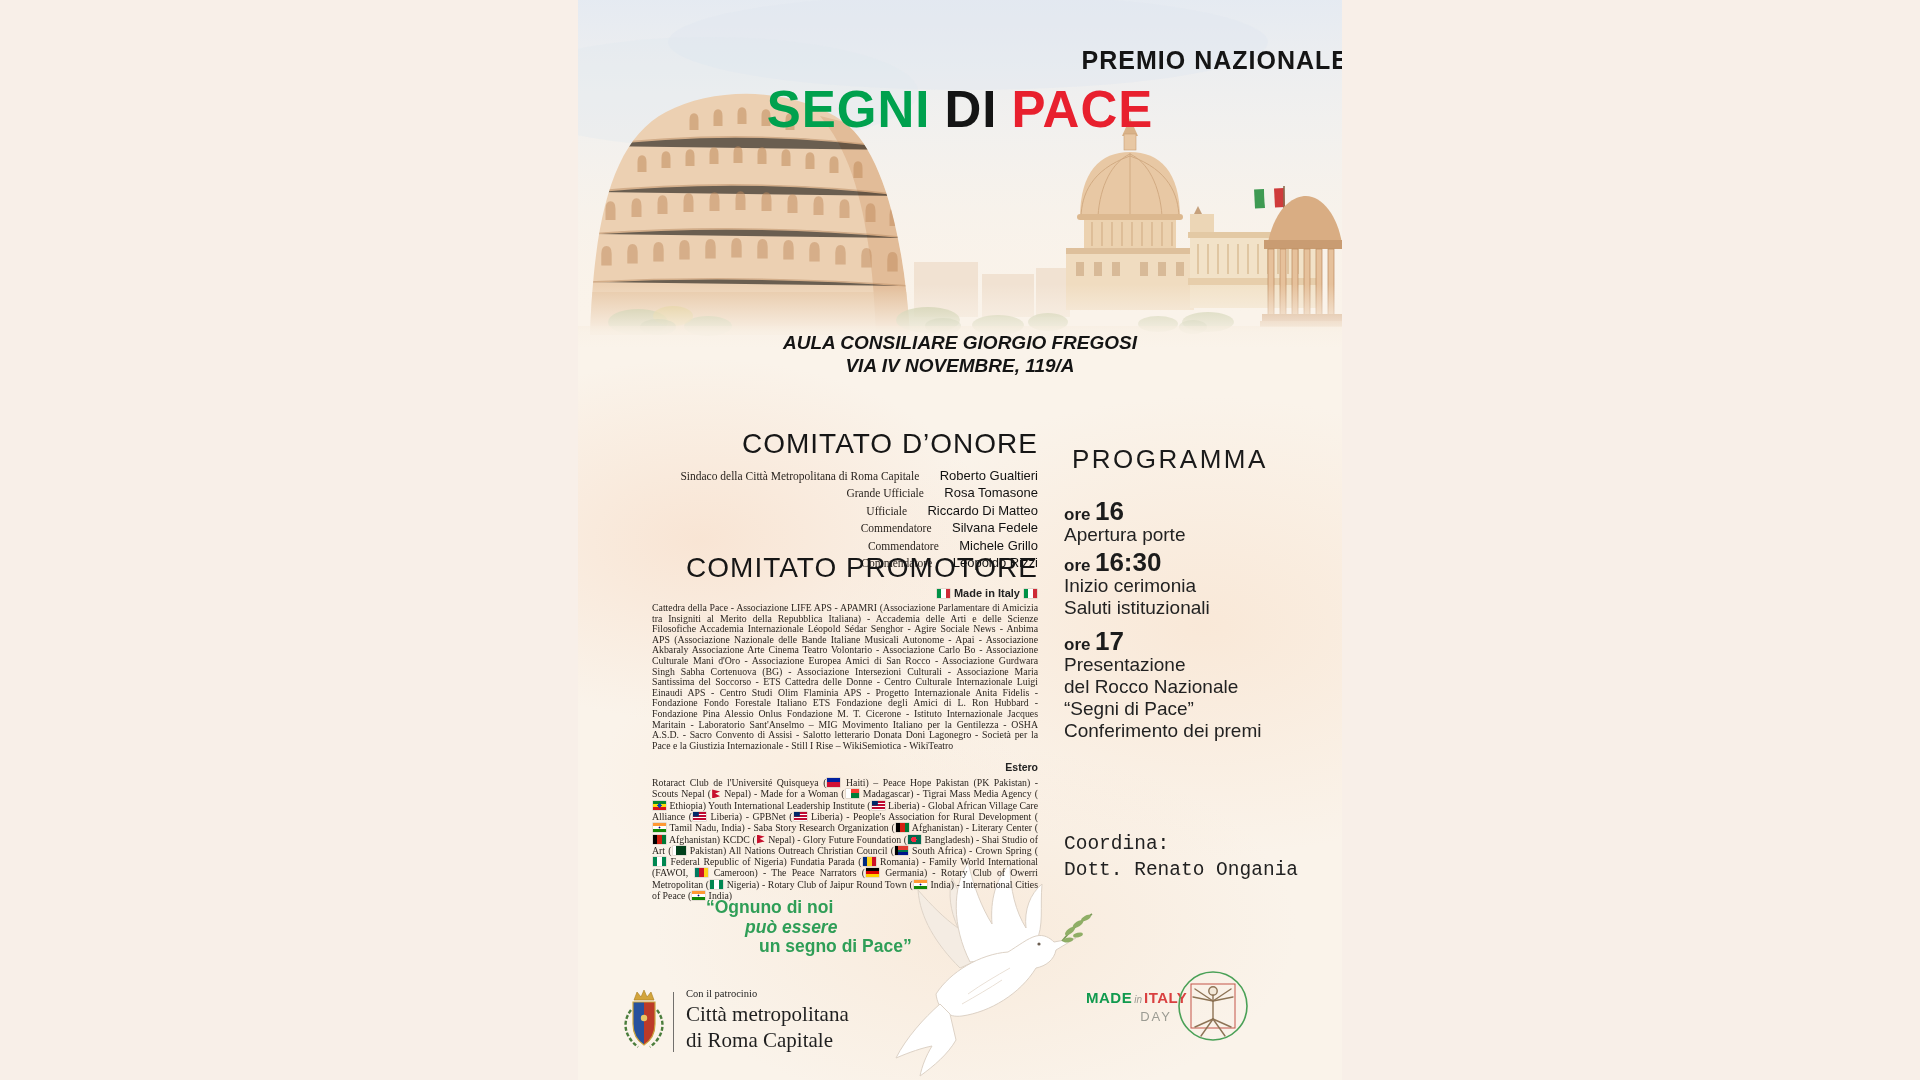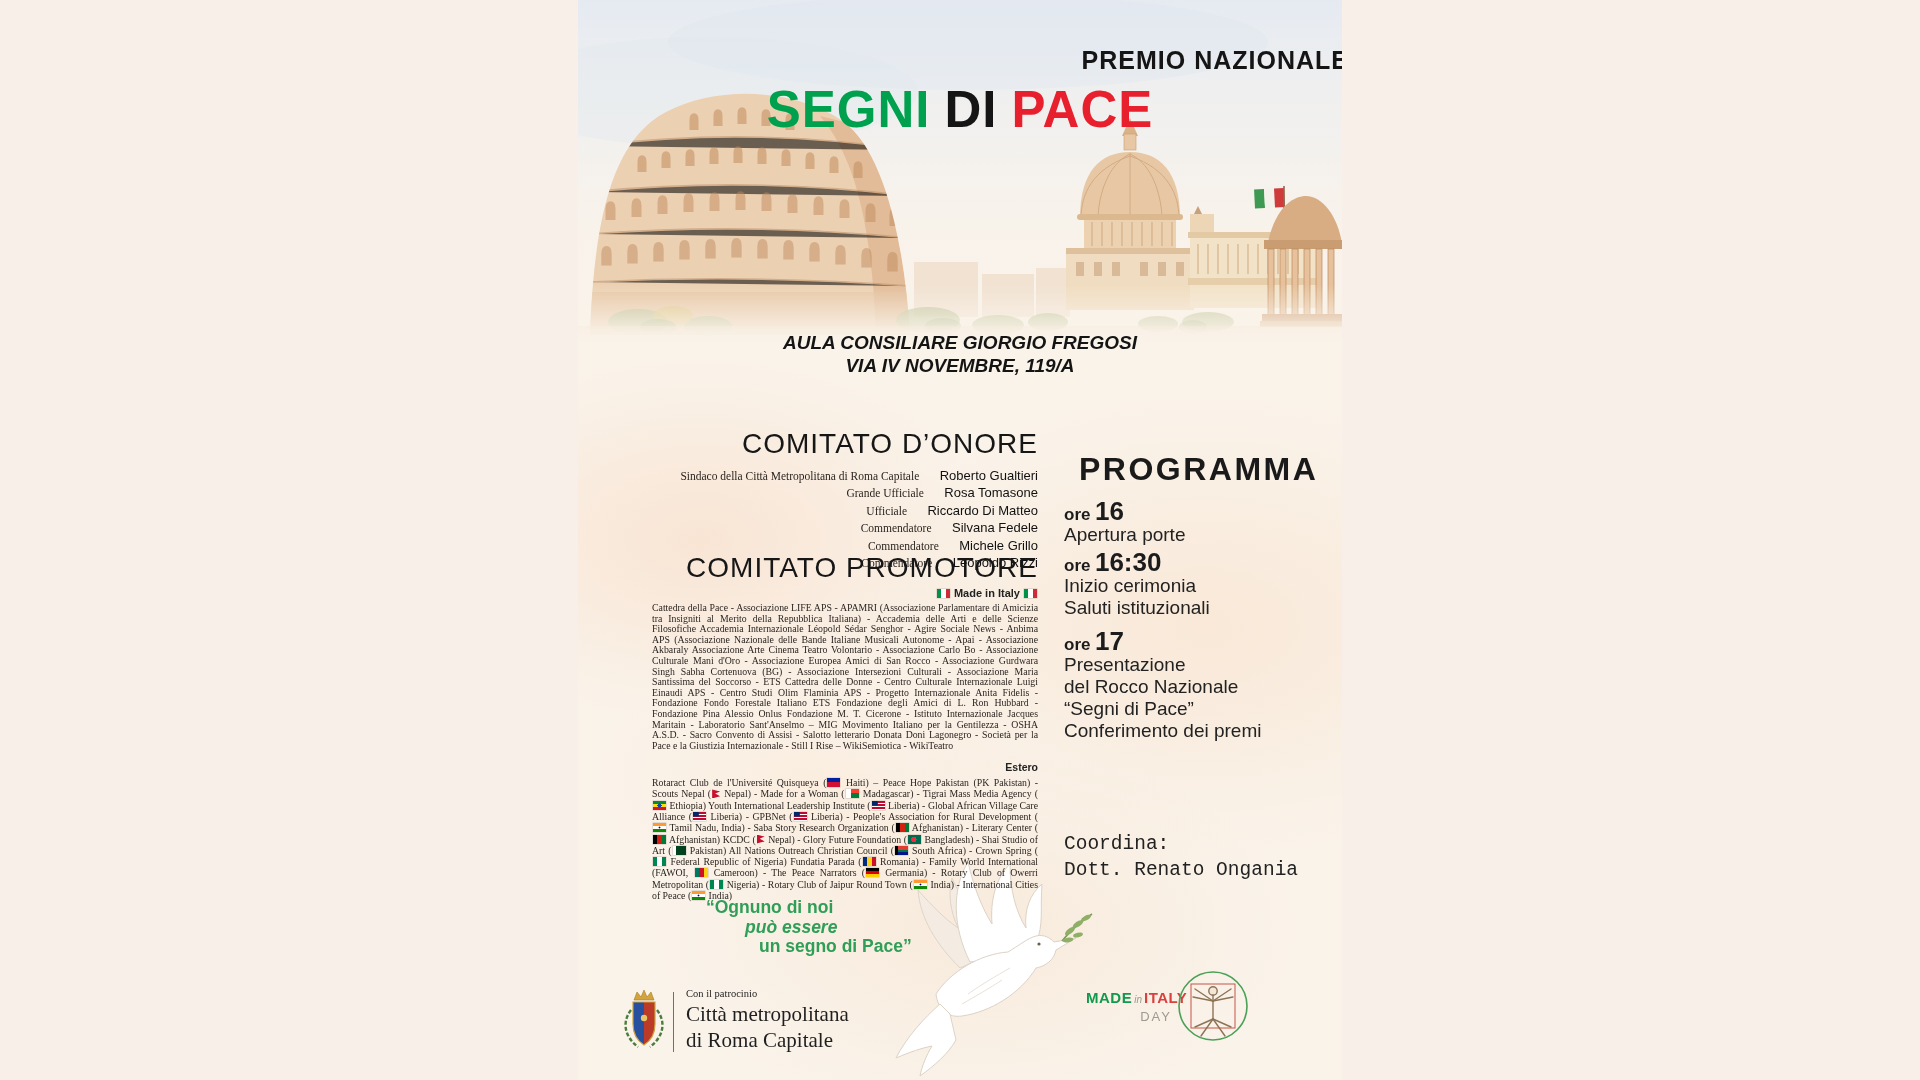--- a/index.html
+++ b/index.html
@@ -68,21 +68,21 @@
   .flag-bd{background:radial-gradient(circle at 45% 50%,#f42a41 0 32%,#006a4e 33%);}
   .flag-za{background:linear-gradient(90deg,#000 0 22%,rgba(0,0,0,0) 22%),linear-gradient(180deg,#e03c31 0 40%,#007749 40% 62%,#001489 62%);}
   .flag-ng{background:linear-gradient(90deg,#008751 0 33%,#fff 33% 66%,#008751 66%);}
   .flag-ro{background:linear-gradient(90deg,#002b7f 0 33%,#fcd116 33% 66%,#ce1126 66%);}
   .flag-cm{background:linear-gradient(90deg,#007a5e 0 33%,#ce1126 33% 66%,#fcd116 66%);}
   .flag-pk{background:linear-gradient(90deg,#fff 0 22%,#01411c 22%);}
   .flag-de{background:linear-gradient(180deg,#000 0 33%,#d00 33% 66%,#ffce00 66%);}
 
   
   .program{position:absolute;left:486px;top:436px;width:272px;height:560px;z-index:4;color:#1c1c1c;}
-  .program h2{margin:15px;font-size:32px;font-weight:bold;letter-spacing:2.5px;color:#1a1a1a;}
+  .program h2{margin:8px;font-size:26px;font-weight:normal;letter-spacing:2.5px;color:#1a1a1a;}
   .prog-item{position:absolute;left:0;}
   .prog-time{height:28px;}
   .prog-time .ore{font-size:17px;font-weight:bold;}
   .prog-time .num{font-size:26px;font-weight:bold;}
   .prog-line{font-size:19px;line-height:22px;color:#222;}
   .prog-item .prog-line:first-of-type{margin-top:4px;}
   .coordina{position:absolute;left:0;top:395px;font-family:Liberation Mono, monospace;}
   .coordina .prog-line{font-size:19.5px;line-height:26px;}
 
   

